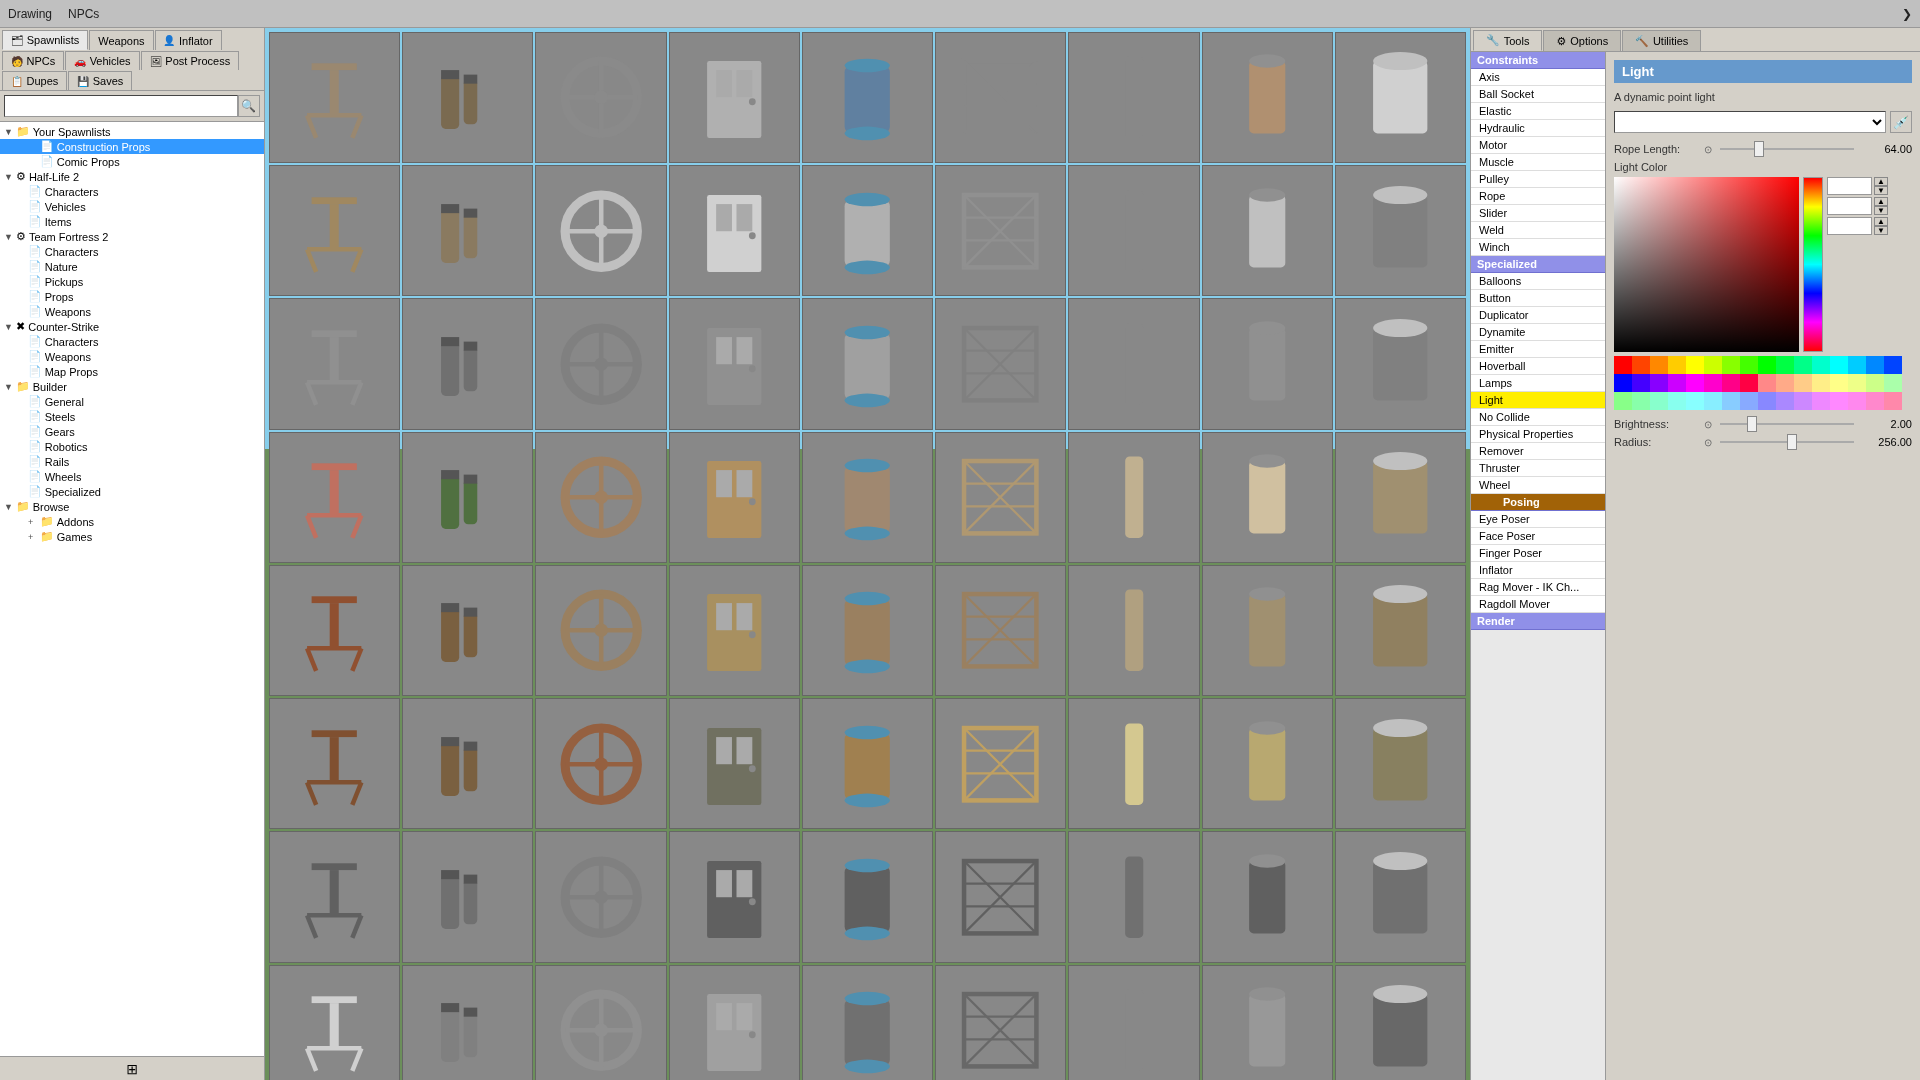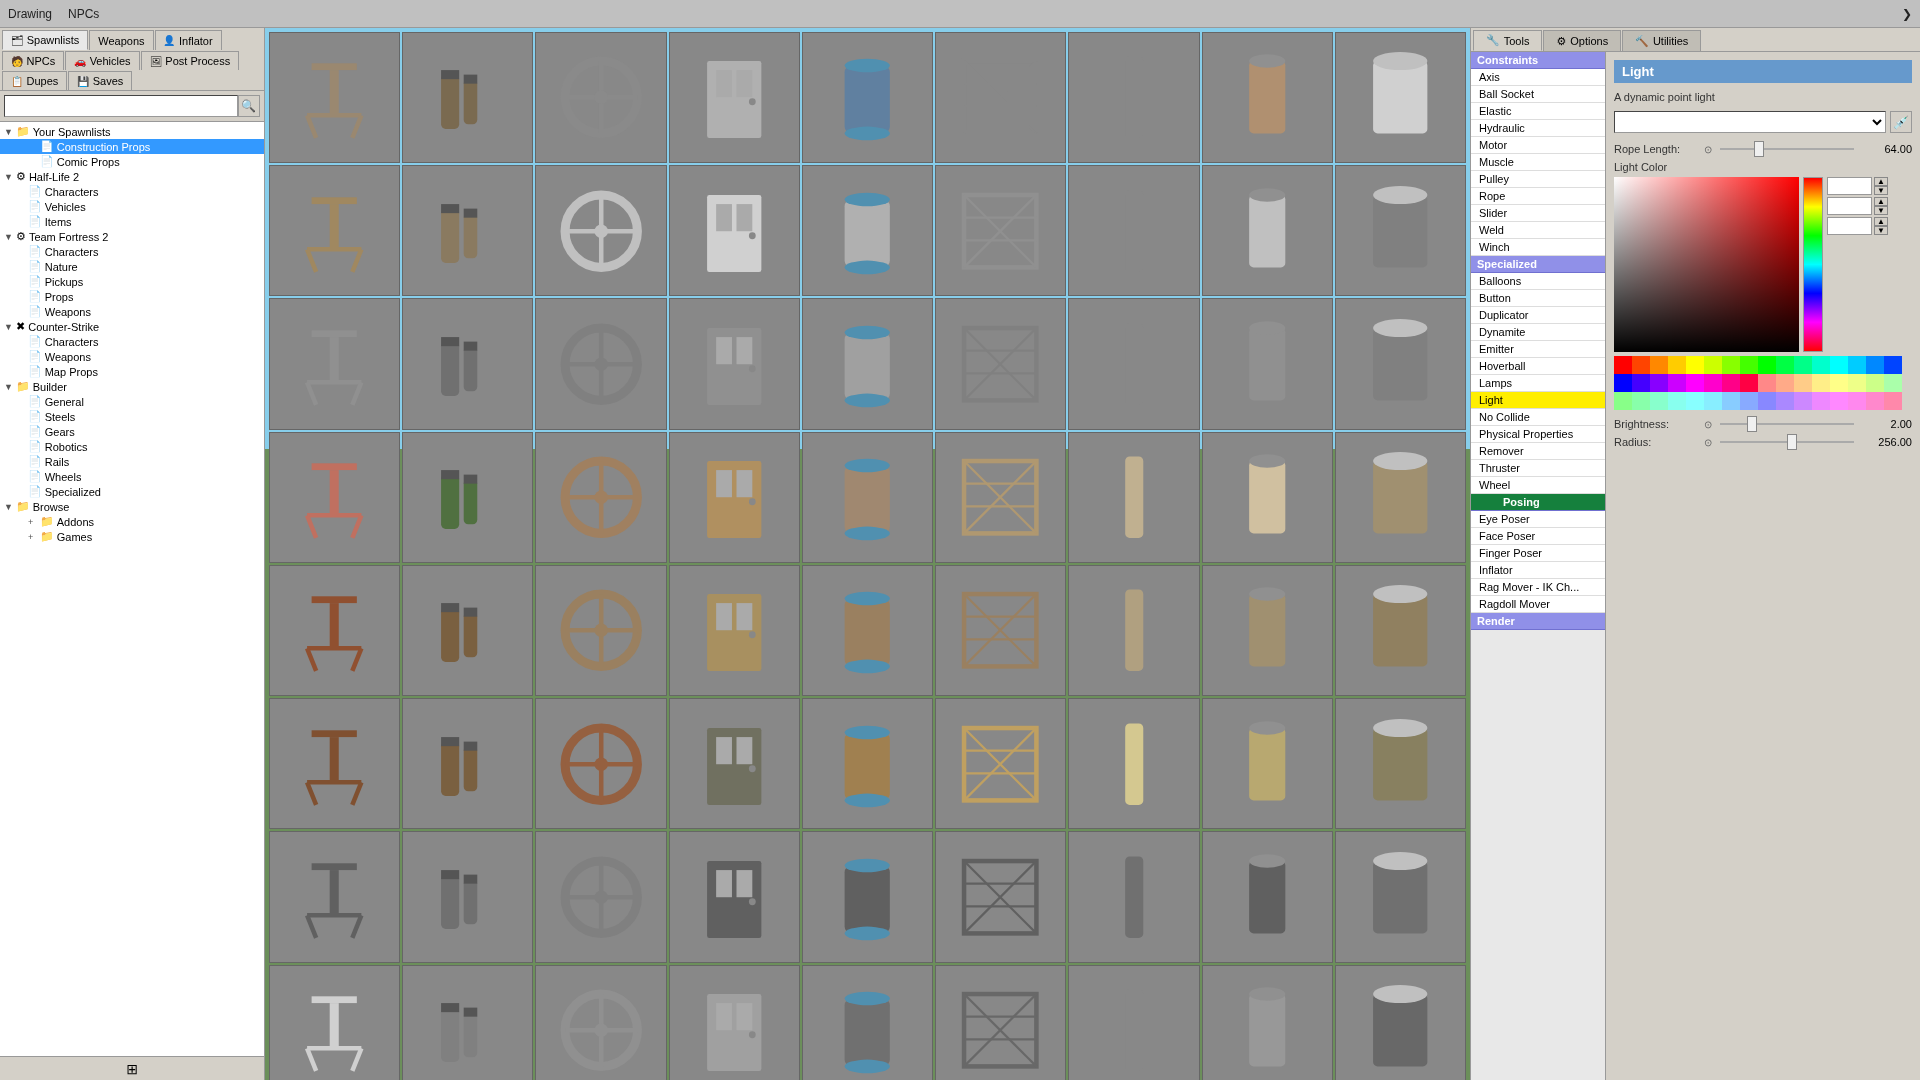--- a/index.html
+++ b/index.html
@@ -1224,21 +1224,21 @@
           <div class="constraint-item">Dynamite</div>
           <div class="constraint-item">Emitter</div>
           <div class="constraint-item">Hoverball</div>
           <div class="constraint-item">Lamps</div>
           <div class="constraint-item selected">Light</div>
           <div class="constraint-item">No Collide</div>
           <div class="constraint-item">Physical Properties</div>
           <div class="constraint-item">Remover</div>
           <div class="constraint-item">Thruster</div>
           <div class="constraint-item">Wheel</div>
-          <div class="constraint-section" style="background: #15803d; padding-left: 32px;">Posing</div>
+          <div class="constraint-section" style="background: #a16207; padding-left: 32px;">Posing</div>
           <div class="constraint-item">Eye Poser</div>
           <div class="constraint-item">Face Poser</div>
           <div class="constraint-item">Finger Poser</div>
           <div class="constraint-item">Inflator</div>
           <div class="constraint-item">Rag Mover - IK Ch...</div>
           <div class="constraint-item">Ragdoll Mover</div>
           <div class="constraint-section" style="background: rgb(144, 144, 232);">Render</div>
         </div>
 
       <div id="light-panel">

